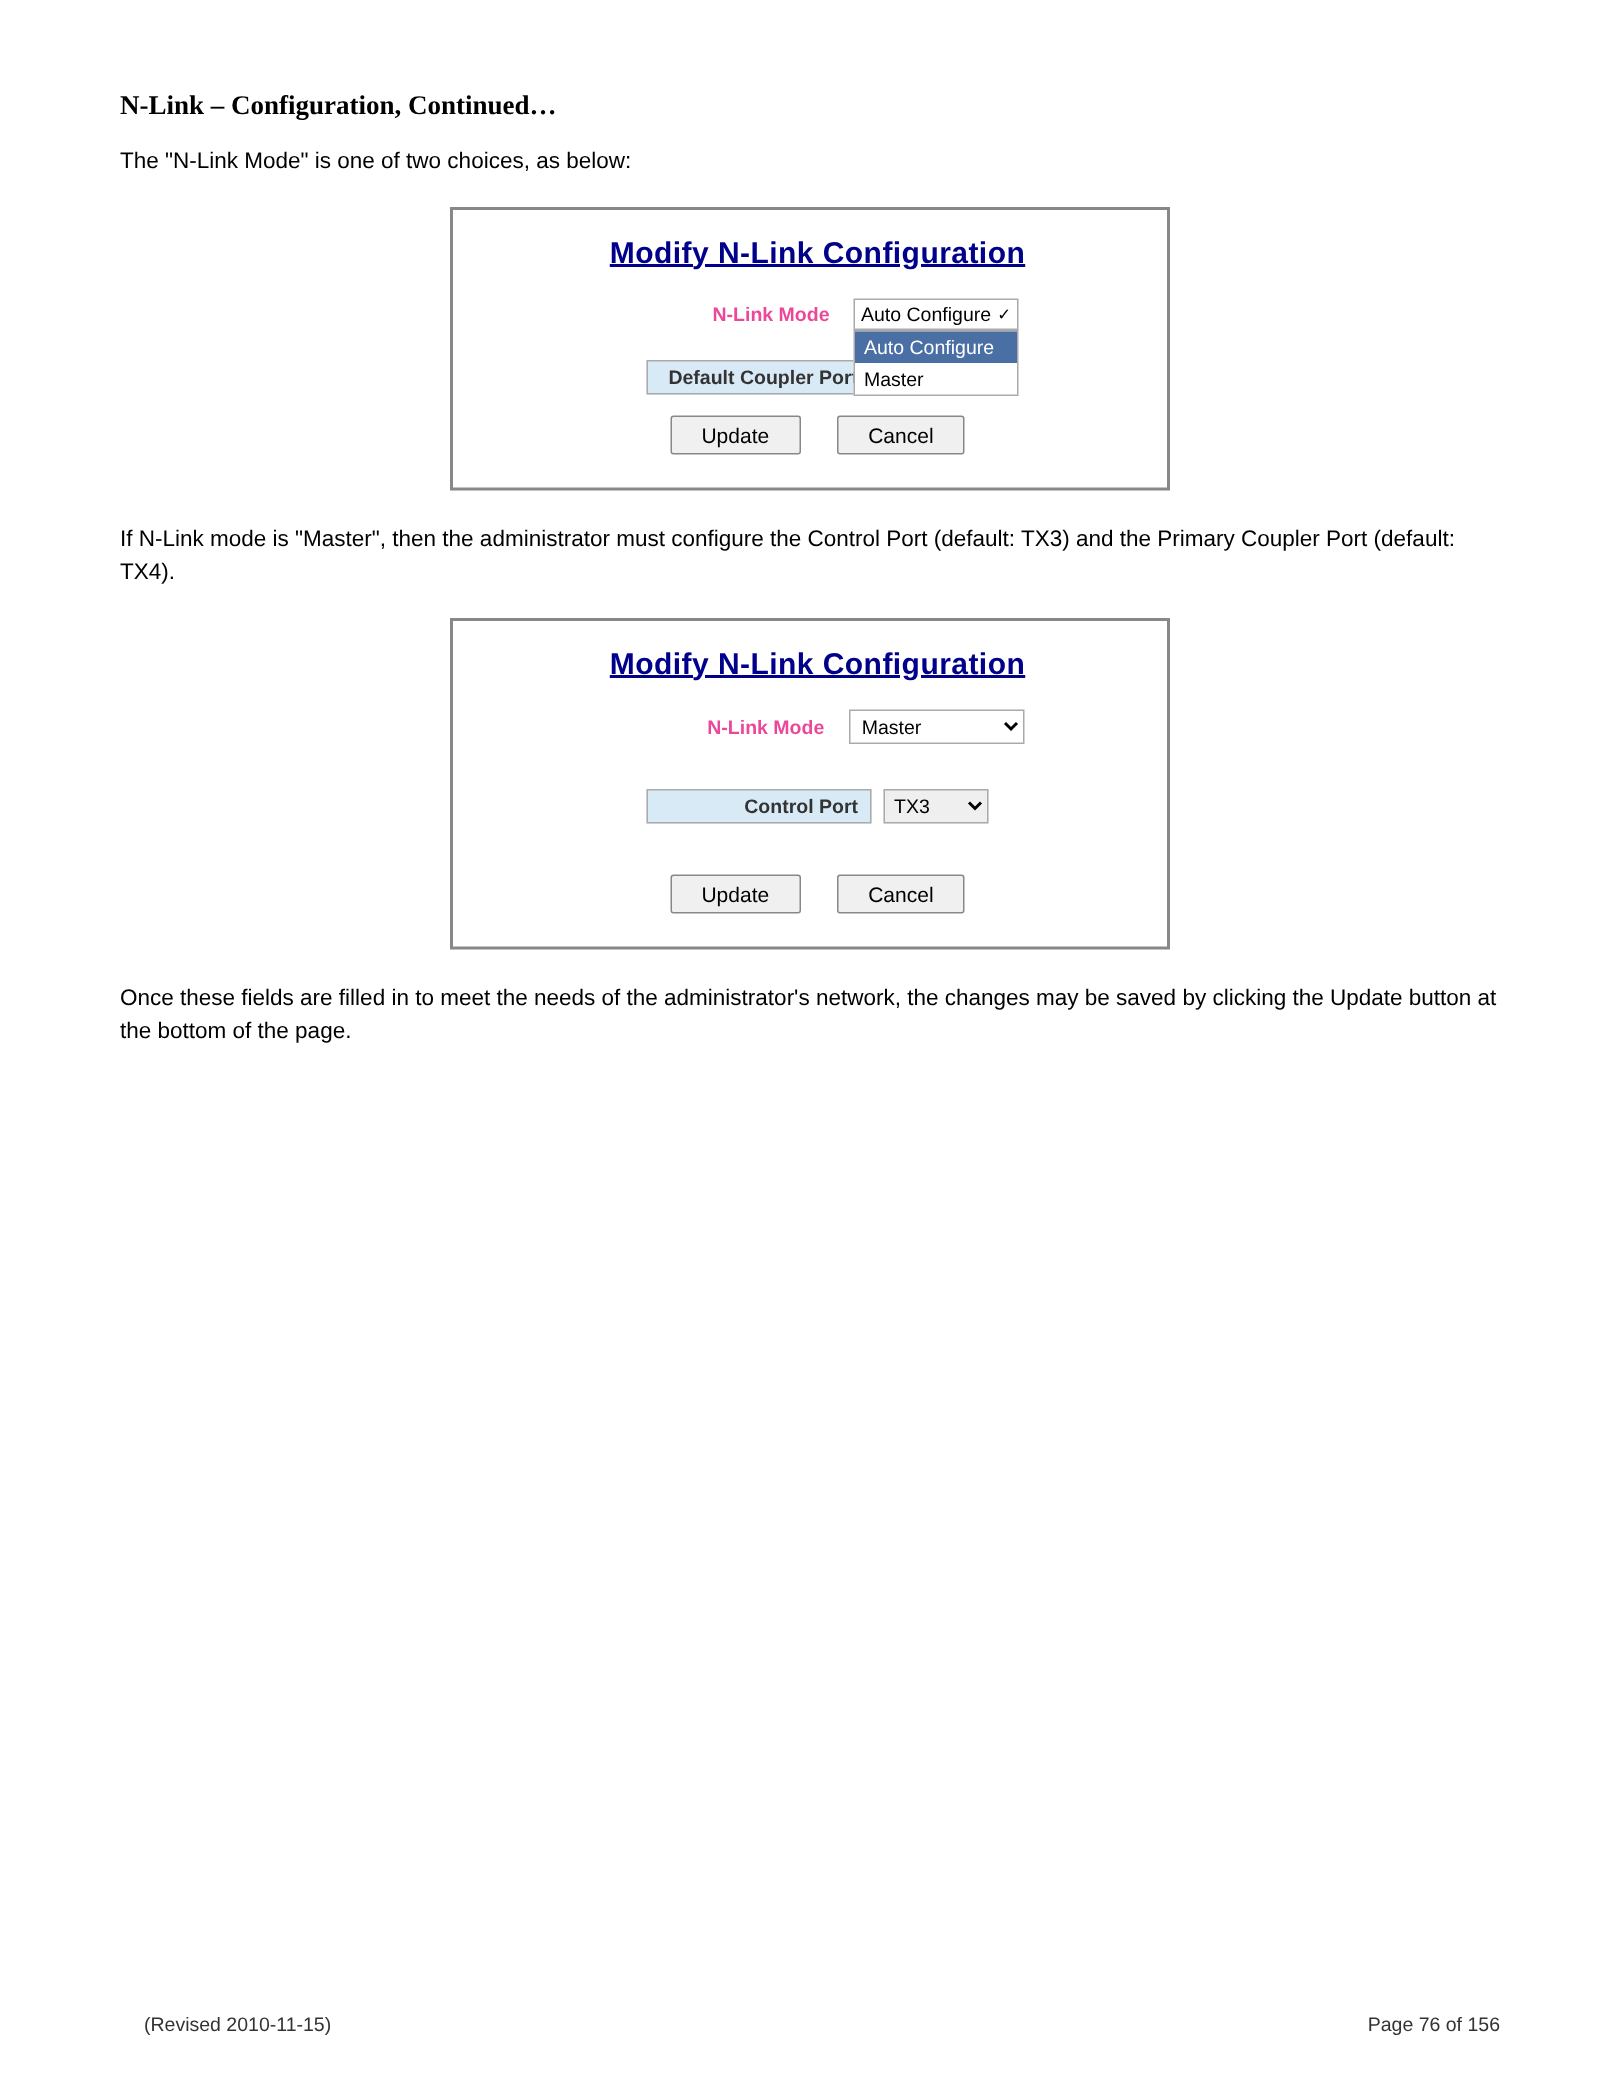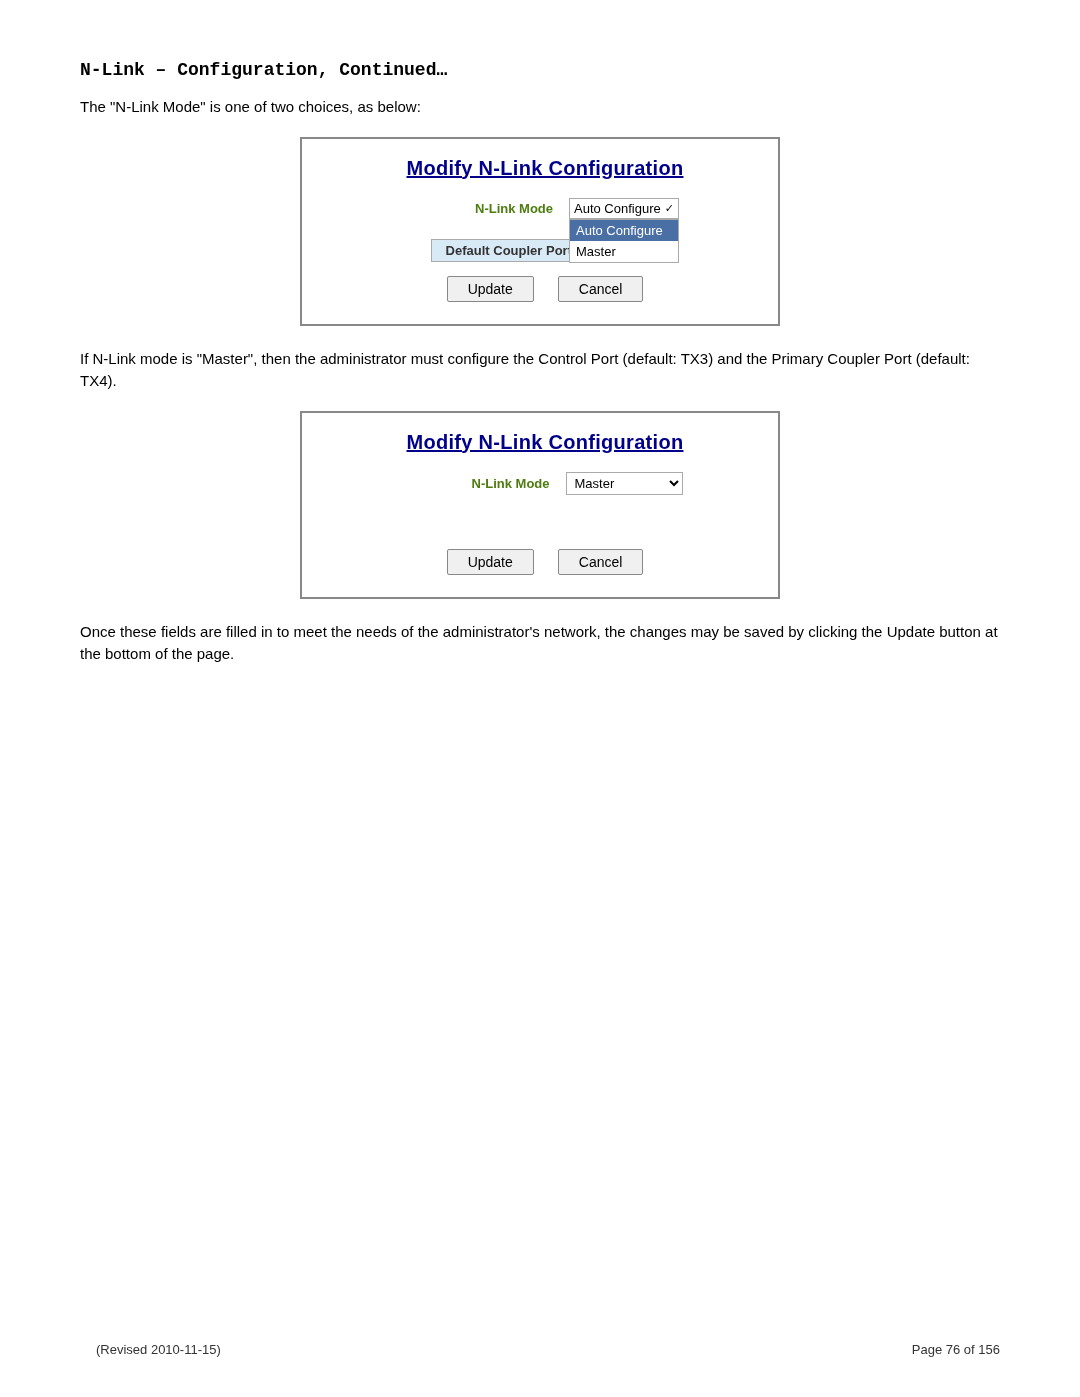--- a/index.html
+++ b/index.html
@@ -9,21 +9,21 @@
       font-size: 15px;
       color: #000;
       width: 1080px;
       min-height: 1397px;
       padding: 60px 80px 60px 80px;
       position: relative;
     }
     h2.page-heading {
       font-size: 18px;
       font-weight: bold;
-      font-family: Liberation Mono, monospace;
+      font-family: Liberation Serif, serif;
       margin-bottom: 16px;
     }
     p.body-text {
       font-size: 15px;
       margin-bottom: 18px;
       line-height: 1.5;
     }
     .config-box-wrapper {
       display: flex;
       justify-content: center;
@@ -57,21 +57,21 @@
       text-align: right;
       min-width: 150px;
       margin-right: 8px;
       background: #d9eaf7;
       padding: 3px 8px;
       border: 1px solid #aaa;
     }
     .form-label-plain {
       font-size: 13px;
       font-weight: bold;
-      color: #4d7c0f;
+      color: #ec4899;
       text-align: right;
       min-width: 150px;
       margin-right: 8px;
       padding: 3px 8px;
     }
     .form-select {
       font-size: 13px;
       border: 1px solid #aaa;
       background: #fff;
       padding: 2px 4px;
@@ -203,20 +203,29 @@
       <span class="form-label-plain">N-Link Mode</span>
       <select class="form-select">
         <option>Master</option>
         <option>Auto Configure</option>
       </select>
     </div>
 
     <div class="spacer-row"></div>
     <div class="spacer-row"></div>
 
+    <div class="form-row">
+      <span class="form-label">Control Port</span>
+      <select class="select-small">
+        <option>TX3</option>
+        <option>TX1</option>
+        <option>TX2</option>
+        <option>TX4</option>
+      </select>
+    </div>
 
 
     <div class="spacer-row"></div>
 
     <div class="form-buttons">
       <button class="form-button">Update</button>
       <button class="form-button">Cancel</button>
     </div>
   </div>
 </div>

